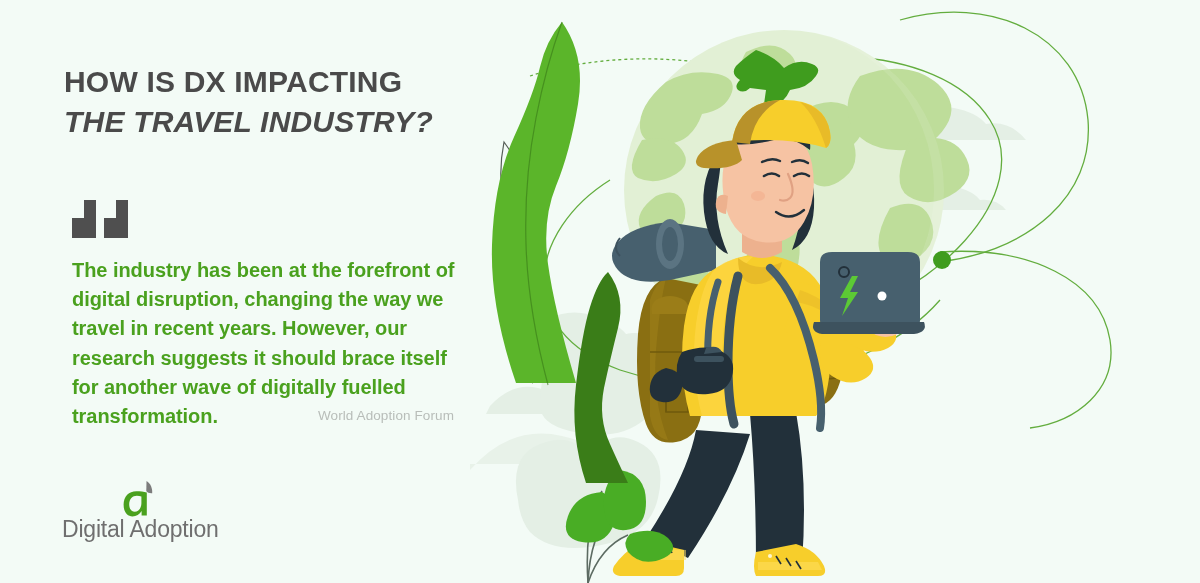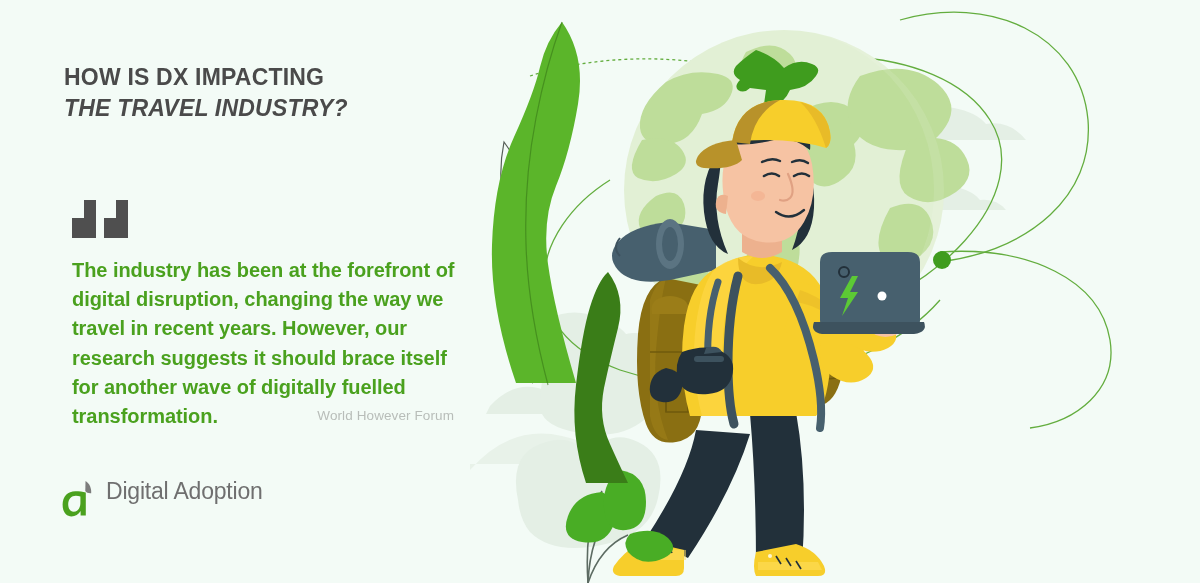--- a/index.html
+++ b/index.html
@@ -10,21 +10,21 @@
     overflow:hidden;
     position:relative;
   }
   .stage{position:relative;width:1200px;height:583px;overflow:hidden;background:#f3fbf6;}
 
   
   .left-col{position:absolute;left:0;top:0;width:520px;height:583px;}
 
   .headline{
     position:absolute;left:64px;top:62px;width:420px;
-    font-size:23px;font-weight:bold;line-height:1.33;
+    font-size:30px;font-weight:bold;line-height:1.33;
     letter-spacing:0.2px;
     color:#4a4a4a;
     text-transform:uppercase;
   }
   .headline .l2{display:block;font-style:italic;}
 
   .quote-mark{
     position:absolute;left:70px;top:196px;
     width:60px;height:46px;
   }
@@ -38,21 +38,21 @@
 
   .attribution{
     position:absolute;left:72px;top:408px;width:382px;
     text-align:right;
     font-size:13.5px;
     color:#b8bdb9;
     letter-spacing:0.1px;
   }
 
   
-  .logo{position:absolute;left:62px;top:480px;display:flex;gap:10px;}
+  .logo{position:absolute;left:62px;top:480px;display:flex;align-items:center;gap:1px;flex-direction:column;}
   .logo-mark{width:34px;height:37px;display:block;}
   .logo-word{
     font-size:23px;color:#6f6f6f;letter-spacing:-0.2px;
     line-height:1;white-space:nowrap;
   }
 
   
   .illo{position:absolute;left:470px;top:0;width:730px;height:583px;}
   .illo svg{display:block;width:730px;height:583px;}
 </style>
@@ -68,21 +68,21 @@
       <span class="l2">THE TRAVEL INDUSTRY?</span>
     </div>
 
     <svg class="quote-mark" viewBox="0 0 60 46">
       <path d="M2 4 L26 4 L26 42 L2 42 L2 22 L14 22 L14 4 Z" fill="#4f4f4f"></path>
       <path d="M34 4 L58 4 L58 42 L34 42 L34 22 L46 22 L46 4 Z" fill="#4f4f4f"></path>
     </svg>
 
     <div class="quote-text">The industry has been at the forefront of digital disruption, changing the way we travel in recent years. However, our research suggests it should brace itself for another wave of digitally fuelled transformation.</div>
 
-    <div class="attribution">World However Forum</div>
+    <div class="attribution">World Adoption Forum</div>
 
     <div class="logo">
       <svg class="logo-mark" viewBox="0 0 34 37">
         <path d="M23.5 1 C27.5 3.5 29.5 8 29.2 13.2 C26.5 13.4 24.4 12.6 23.3 11.0 Z" fill="#7c7c7c"></path>
         <path d="M23.8 12.5 L23.8 35.5 L18.6 35.5 L18.6 31.0 C16.6 34.4 13.3 36.4 9.5 36.4 C4.3 36.4 0.6 32.2 0.6 24.5 C0.6 16.4 5.9 11.2 13.3 11.2 C17.3 11.2 20.9 11.6 23.8 12.5 Z
                  M18.4 16.4 C17.0 16.0 15.5 15.8 13.9 15.8 C9.4 15.8 6.2 19.1 6.2 24.3 C6.2 29.0 8.4 31.7 11.8 31.7 C15.5 31.7 18.4 28.2 18.4 23.3 Z" fill="#4aa11e"></path>
       </svg>
       <span class="logo-word">Digital Adoption</span>
     </div>
   </div>

